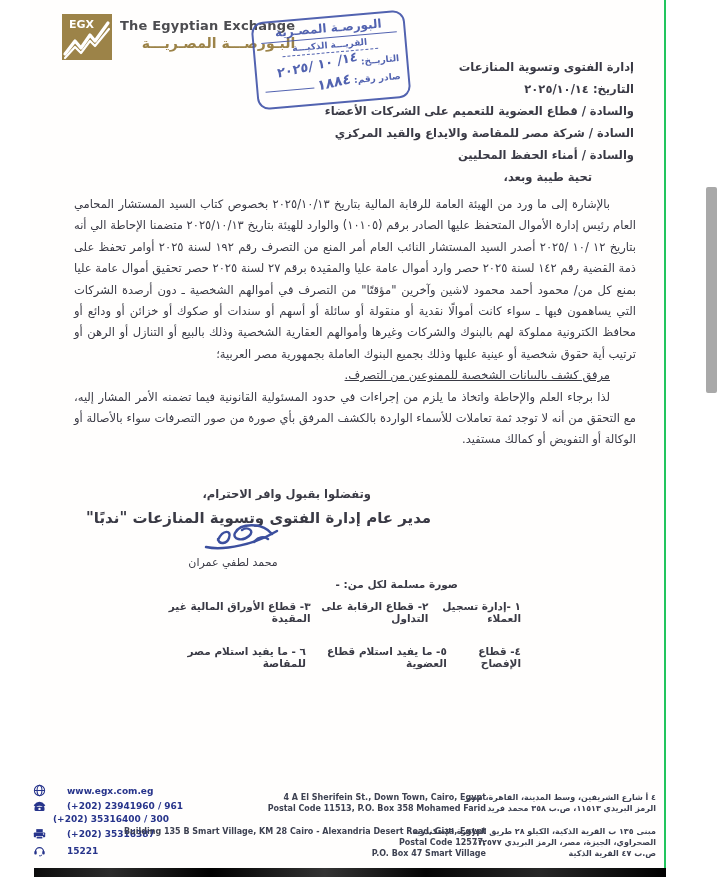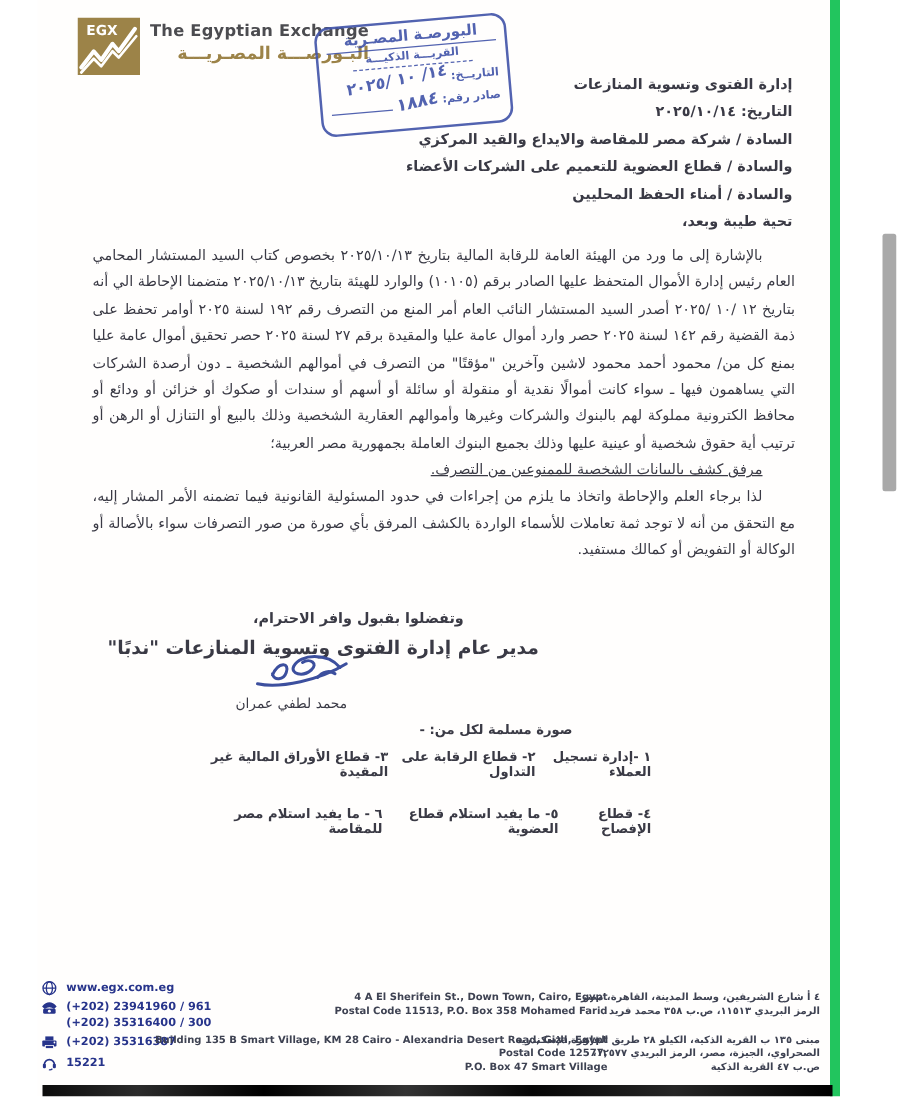--- a/index.html
+++ b/index.html
@@ -5,21 +5,21 @@
   html,body{margin:0;padding:0;}
   body{
     width:718px;height:891px;position:relative;overflow:hidden;
     background:#ffffff;
     font-family:"DejaVu Sans",sans-serif;
     -webkit-font-smoothing:antialiased;
   }
   .page{
     position:absolute;left:30px;top:0;width:634px;height:877px;
     background:#fffefd;
-    border-right:8px solid #22c55e;
+    border-right:2px solid #22c55e;
   }
   .scan-bottom{
     position:absolute;left:4px;right:-2px;bottom:0;height:9px;
     background:linear-gradient(90deg,#0c0c0c 0%,#2b2b2b 12%,#000 28%,#333 46%,#050505 62%,#262626 80%,#000 100%);
   }
   
   .brand{position:absolute;left:32px;top:14px;display:flex;gap:8px;align-items:flex-start;}
   .brand .logo{width:50px;height:46px;flex:0 0 auto;}
   .brand-names{padding-top:4px;}
   .brand-en{font-size:13px;font-weight:bold;color:#4c4c50;letter-spacing:.2px;}
@@ -35,41 +35,41 @@
   .stamp .t{font-size:12px;font-weight:bold;border-bottom:1.5px solid #4456aa;padding-bottom:2px;letter-spacing:1px;}
   .stamp .s{font-size:9px;font-weight:bold;padding:2px 0;border-bottom:1px dashed #4456aa;width:70%;margin:0 auto;}
   .stamp .row{display:flex;align-items:center;font-size:9px;font-weight:bold;margin-top:3px;gap:3px;}
   .hand{font-size:13px;font-weight:bold;transform:rotate(-7deg) skewX(-8deg);display:inline-block;white-space:nowrap;}
   .stamp .fill{flex:1;border-bottom:1.5px solid #4456aa;height:8px;}
   
   .hdr{
     position:absolute;right:30px;top:56px;direction:rtl;text-align:right;
     font-size:11.5px;font-weight:bold;color:#3a3a45;line-height:22px;
   }
-  .hdr .greet{}
+  .hdr .greet{margin-right:42px;}
   
   .bodytext{
     position:absolute;right:28px;left:44px;top:194px;
     direction:rtl;font-size:11.5px;font-weight:normal;color:#3a3a45;
     text-align:justify;line-height:21.4px;
   }
   .bodytext p{margin:0;text-indent:26px;}
   .attach{margin:0;text-decoration:underline;text-align:right;}
   .closing{position:absolute;right:293px;top:487px;direction:rtl;font-size:11.5px;font-weight:bold;color:#3a3a45;margin-left:12px;}
   .signer-title{position:absolute;left:56px;top:509px;direction:rtl;font-size:15px;font-weight:bold;color:#3a3a45;}
   .sig{position:absolute;left:168px;top:520px;width:84px;height:38px;}
   .signer-name{position:absolute;left:148px;top:556px;width:110px;text-align:center;direction:rtl;font-size:11px;font-weight:normal;color:#3a3a45;}
   
   .copies-h{position:absolute;right:206px;top:578px;direction:rtl;font-size:10.5px;font-weight:bold;color:#3a3a45;}
   .copies-row{position:absolute;left:134px;right:143px;display:flex;direction:rtl;justify-content:space-between;
     font-size:10.5px;font-weight:bold;color:#3a3a45;}
   .row1{top:600px;} .row2{top:645px;}
   
   .contacts{position:absolute;left:2px;top:784px;font-size:9px;font-weight:bold;color:#27348b;}
-  .contacts .c-row{display:flex;align-items:center;gap:6px;margin-bottom:2px;}
+  .contacts .c-row{display:flex;align-items:center;gap:20px;margin-bottom:2px;}
   .contacts .icon{width:15px;height:13px;flex:0 0 auto;display:flex;align-items:center;justify-content:center;}
   .contacts .sub{margin-left:21px;margin-bottom:3px;}
   .addr-en{position:absolute;right:178px;text-align:right;font-size:8px;color:#3e4252;line-height:11px;font-weight:bold;}
   .addr-ar{position:absolute;right:8px;direction:rtl;text-align:right;font-size:8px;color:#3e4252;line-height:11px;font-weight:bold;}
   .a1{top:792px;} .a2{top:826px;}
   
   .scrollbar{position:absolute;right:0;top:0;width:13px;height:891px;background:transparent;}
   .thumb{position:absolute;right:1px;top:187px;width:11px;height:206px;background:#a9a9a9;border-radius:2px;}
 </style>
 </head>
@@ -100,22 +100,22 @@
     <div class="row">
       <span>صادر رقم:</span>
       <span class="hand" style="font-size:14px;">١٨٨٤</span>
       <span class="fill"></span>
     </div>
   </div>
 
   <div class="hdr">
     <div>إدارة الفتوى وتسوية المنازعات</div>
     <div>التاريخ: ٢٠٢٥/١٠/١٤</div>
+    <div>والسادة / قطاع العضوية للتعميم على الشركات الأعضاء</div>
     <div>السادة / شركة مصر للمقاصة والايداع والقيد المركزي</div>
-    <div>والسادة / قطاع العضوية للتعميم على الشركات الأعضاء</div>
     <div>والسادة / أمناء الحفظ المحليين</div>
     <div class="greet">تحية طيبة وبعد،</div>
   </div>
 
   <div class="bodytext">
     <p>بالإشارة إلى ما ورد من الهيئة العامة للرقابة المالية بتاريخ ٢٠٢٥/١٠/١٣ بخصوص كتاب السيد المستشار المحامي العام رئيس إدارة الأموال المتحفظ عليها الصادر برقم (١٠١٠٥) والوارد للهيئة بتاريخ ٢٠٢٥/١٠/١٣ متضمنا الإحاطة الي أنه بتاريخ ١٢ /١٠ /٢٠٢٥ أصدر السيد المستشار النائب العام أمر المنع من التصرف رقم ١٩٢ لسنة ٢٠٢٥ أوامر تحفظ على ذمة القضية رقم ١٤٢ لسنة ٢٠٢٥ حصر وارد أموال عامة عليا والمقيدة برقم ٢٧ لسنة ٢٠٢٥ حصر تحقيق أموال عامة عليا بمنع كل من/ محمود أحمد محمود لاشين وآخرين "مؤقتًا" من التصرف في أموالهم الشخصية ـ دون أرصدة الشركات التي يساهمون فيها ـ سواء كانت أموالًا نقدية أو منقولة أو سائلة أو أسهم أو سندات أو صكوك أو خزائن أو ودائع أو محافظ الكترونية مملوكة لهم بالبنوك والشركات وغيرها وأموالهم العقارية الشخصية وذلك بالبيع أو التنازل أو الرهن أو ترتيب أية حقوق شخصية أو عينية عليها وذلك بجميع البنوك العاملة بجمهورية مصر العربية؛</p>
     <p class="attach">مرفق كشف بالبيانات الشخصية للممنوعين من التصرف.</p>
     <p>لذا برجاء العلم والإحاطة واتخاذ ما يلزم من إجراءات في حدود المسئولية القانونية فيما تضمنه الأمر المشار إليه، مع التحقق من أنه لا توجد ثمة تعاملات للأسماء الواردة بالكشف المرفق بأي صورة من صور التصرفات سواء بالأصالة أو الوكالة أو التفويض أو كمالك مستفيد.</p>
   </div>
 

